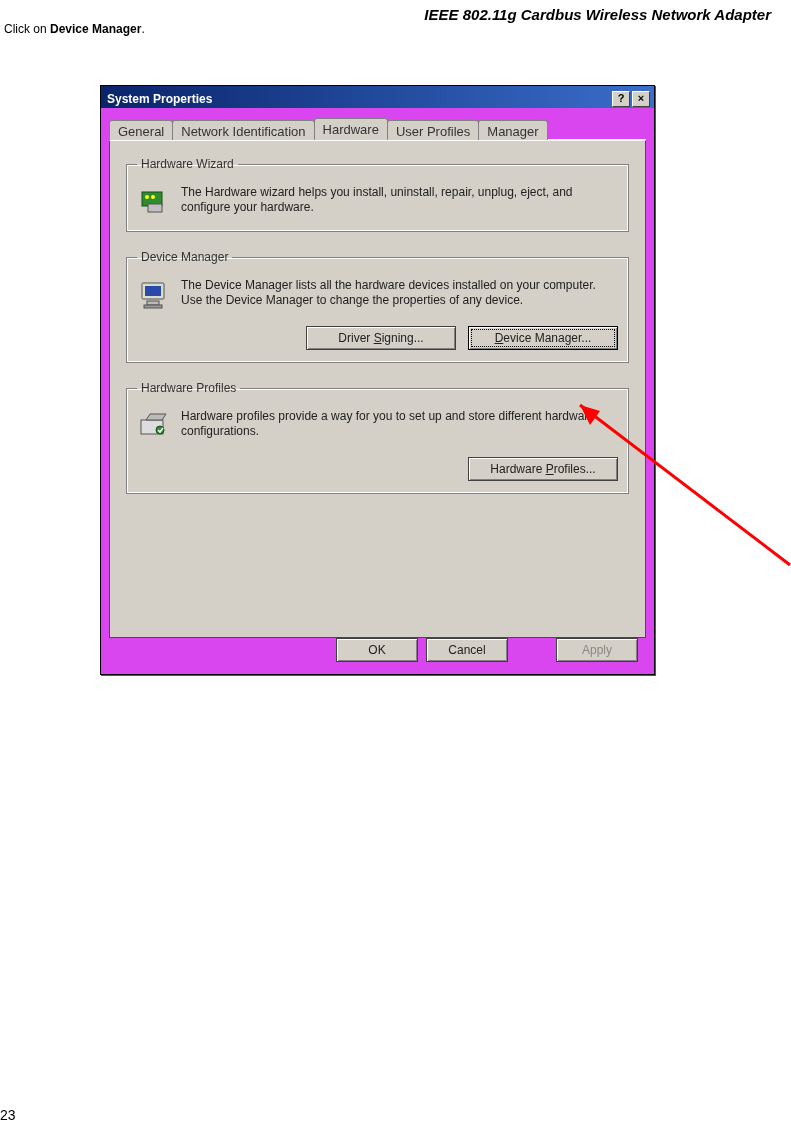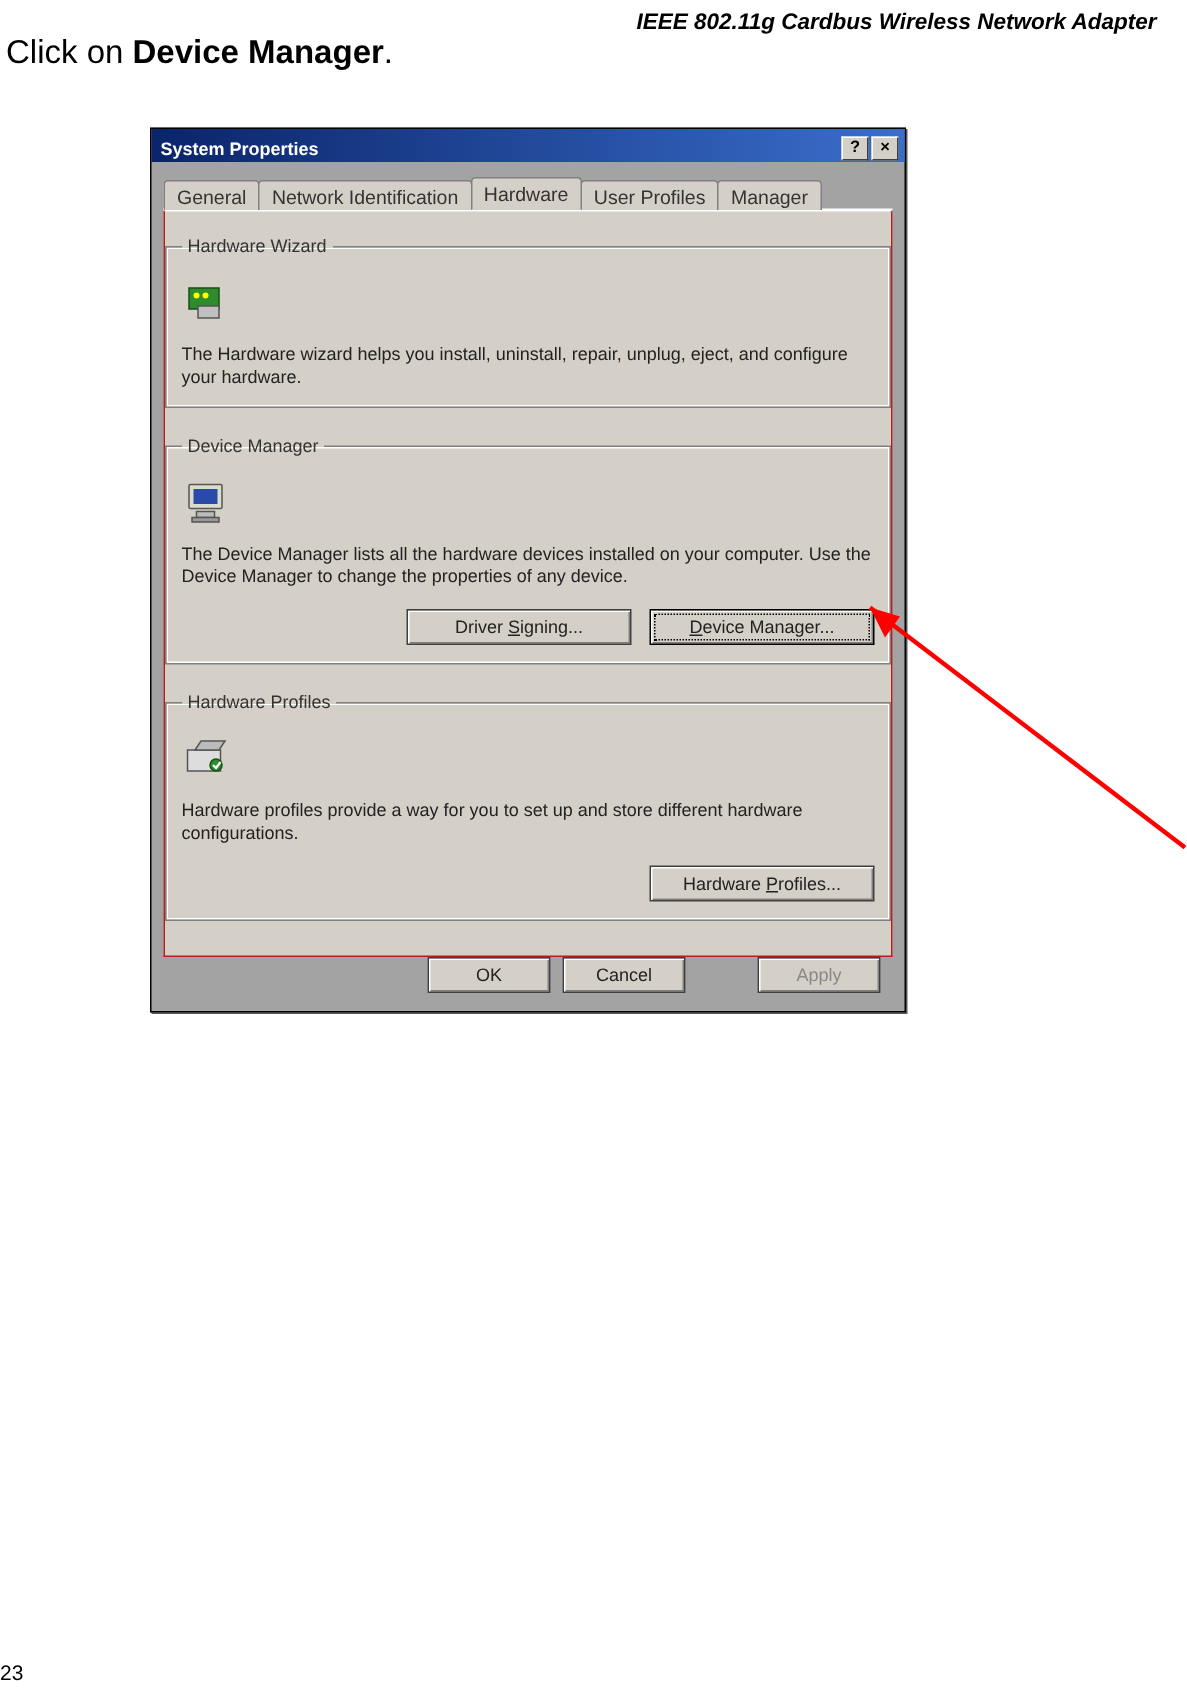--- a/index.html
+++ b/index.html
@@ -18,39 +18,39 @@
     top: 6px;
     right: 20px;
     font-weight: bold;
     font-style: italic;
     font-size: 15px;
   }
   .instruction {
     position: absolute;
     top: 22px;
     left: 4px;
-    font-size: 22px;
+    font-size: 12px;
   }
   .instruction b { font-weight: bold; }
   .page-num {
     position: absolute;
     bottom: 14px;
     left: 0; right: 0;
     text-align: left;
     font-size: 14px;
   }
   
   .dialog {
     position: absolute;
     left: 100px;
     top: 85px;
-    width: 504px;
+    width: 555px;
     height: 590px;
     border: 1px solid #000;
-    background: #a3a3a3;
+    background: #d946ef;
     box-shadow: 1px 1px 0 #555;
     filter: blur(0.3px);
   }
   .titlebar {
     height: 22px;
     background: linear-gradient(to right,#0a246a,#3a6ecb);
     color: #fff;
     font-family: Tahoma, sans-serif;
     font-size: 12px;
     font-weight: bold;
@@ -101,41 +101,40 @@
     background:#d4d0c8;
     border-bottom:1px solid #d4d0c8;
     z-index:2;
   }
   .tab-body {
     margin: 0 8px 8px 8px;
     border: 1px solid #b91c1c;
     border-top: 1px solid #fff;
     background:#d4d0c8;
     height: 498px;
-    padding: 10px 0;
+    padding: 10px 16px;
     position: relative;
   }
   fieldset.group {
     border: 1px solid #808080;
     box-shadow: inset -1px -1px 0 #fff, inset 1px 1px 0 #fff;
     margin: 6px 0 18px 0;
     padding: 14px 10px 12px 10px;
     font-family: Tahoma, sans-serif;
     position: relative;
   }
   fieldset.group legend {
     font-size: 12px;
     color:#333;
     padding: 0 4px;
     filter: blur(0.3px);
   }
   .group-row {
     display: flex;
     gap: 10px;
-    flex-direction: column;
   }
   .group-icon {
     width: 34px; height: 34px;
     flex: none;
     background:#d4d0c8;
     display:flex; align-items:center; justify-content:center;
   }
   .group-text {
     font-size: 12px;
     color:#222;

